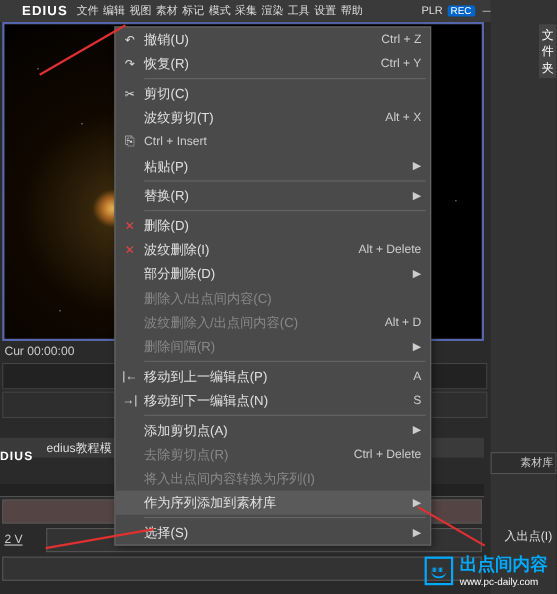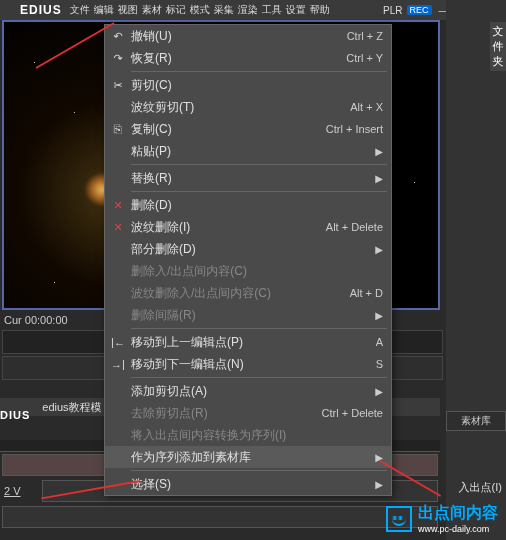--- a/index.html
+++ b/index.html
@@ -11,21 +11,21 @@
 .plr { color: #ddd; font-size: 10px; }
 .rec { background: #0066cc; color: #fff; font-size: 9px; padding: 0 3px; border-radius: 2px; }
 .wbtn { color: #ccc; font-size: 10px; padding: 0 3px; }
 
 .viewer { position: absolute; top: 20px; left: 2px; width: 438px; height: 290px; border: 2px solid #5566aa; background: radial-gradient(circle at 25% 60%, #443311 0%, #110800 25%, #000 60%); overflow: hidden; }
 .star { position: absolute; background: #fff; border-radius: 50%; width: 1px; height: 1px; }
 .neb { position: absolute; left: 80px; top: 150px; width: 40px; height: 35px; background: radial-gradient(#ffcc66, #aa6622 40%, transparent 70%); border-radius: 50%; filter: blur(1px); }
 
 .right-panel { position: absolute; right: 0; top: 0; width: 60px; height: 540px; background: #333; }
 .right-title { background: #444; color: #fff; font-size: 11px; text-align: center; padding: 2px 0; margin-top: 22px; margin-left: 44px; }
-.r-tab { background: #2e2e2e; border: 1px solid #555; color: #ccc; font-size: 10px; text-align: center; padding: 2px; margin-bottom: 4px; }
+.r-tab { background: #2e2e2e; border: 1px solid #555; color: #ccc; font-size: 10px; text-align: right; padding: 2px; margin-bottom: 4px; }
 
 .ctx-menu { position: absolute; top: 24px; left: 104px; width: 288px; background: #4a4a4a; border: 1px solid #666; box-shadow: 2px 2px 8px rgba(0,0,0,0.5); z-index: 100; }
 .ctx-row { display: flex; align-items: center; height: 22px; color: #e0e0e0; font-size: 12px; padding-right: 8px; }
 .ctx-row.disabled { color: #888; justify-content: flex-end; }
 .ctx-row.highlight { background: #5a5a5a; }
 .ctx-icon { width: 26px; display: flex; align-items: center; justify-content: center; font-size: 11px; color: #ddd; }
 .ctx-label { flex: 1; white-space: nowrap; }
 .ctx-short { color: #ccc; font-size: 11px; }
 .ctx-arrow { color: #ccc; font-size: 10px; margin-left: 6px; }
 .ctx-sep { height: 1px; background: #666; margin: 2px 4px 2px 26px; }
@@ -102,21 +102,20 @@
       <span class="ctx-icon">✂</span>
       <span class="ctx-label">剪切(C)</span>
     </div>
   <div class="ctx-row">
       <span class="ctx-icon"></span>
       <span class="ctx-label">波纹剪切(T)</span>
       <span class="ctx-short">Alt + X</span>
     </div>
   <div class="ctx-row">
       <span class="ctx-icon">⎘</span>
-      <span class="ctx-label">复制(C)</span>
       <span class="ctx-short">Ctrl + Insert</span>
     </div>
   <div class="ctx-row">
       <span class="ctx-icon"></span>
       <span class="ctx-label">粘贴(P)</span>
       <span class="ctx-arrow">▶</span>
     </div>
   <div class="ctx-sep"></div>
   <div class="ctx-row">
       <span class="ctx-icon"></span>

